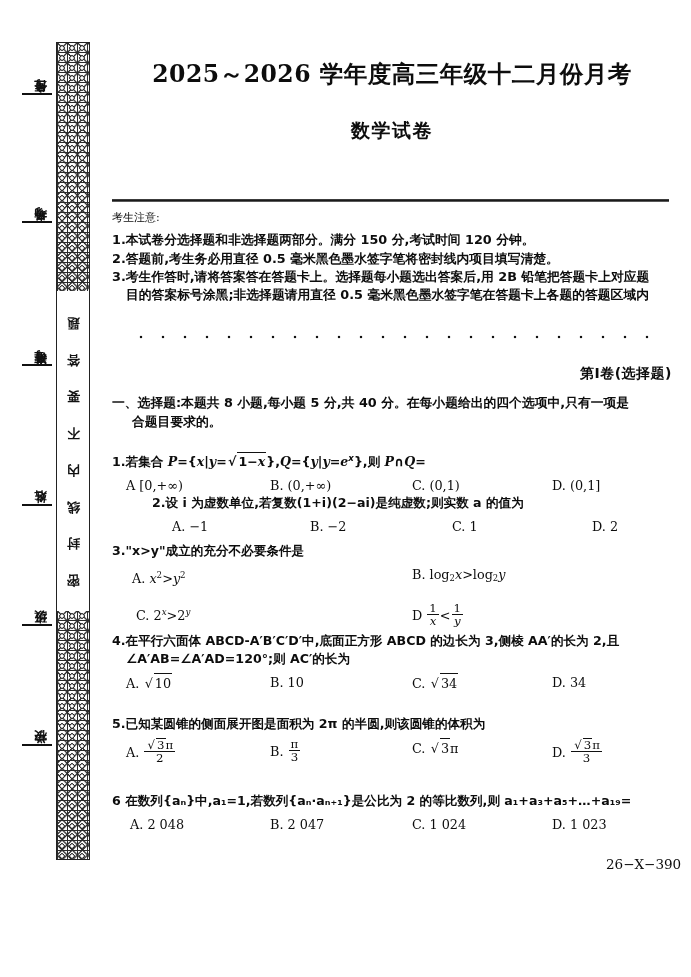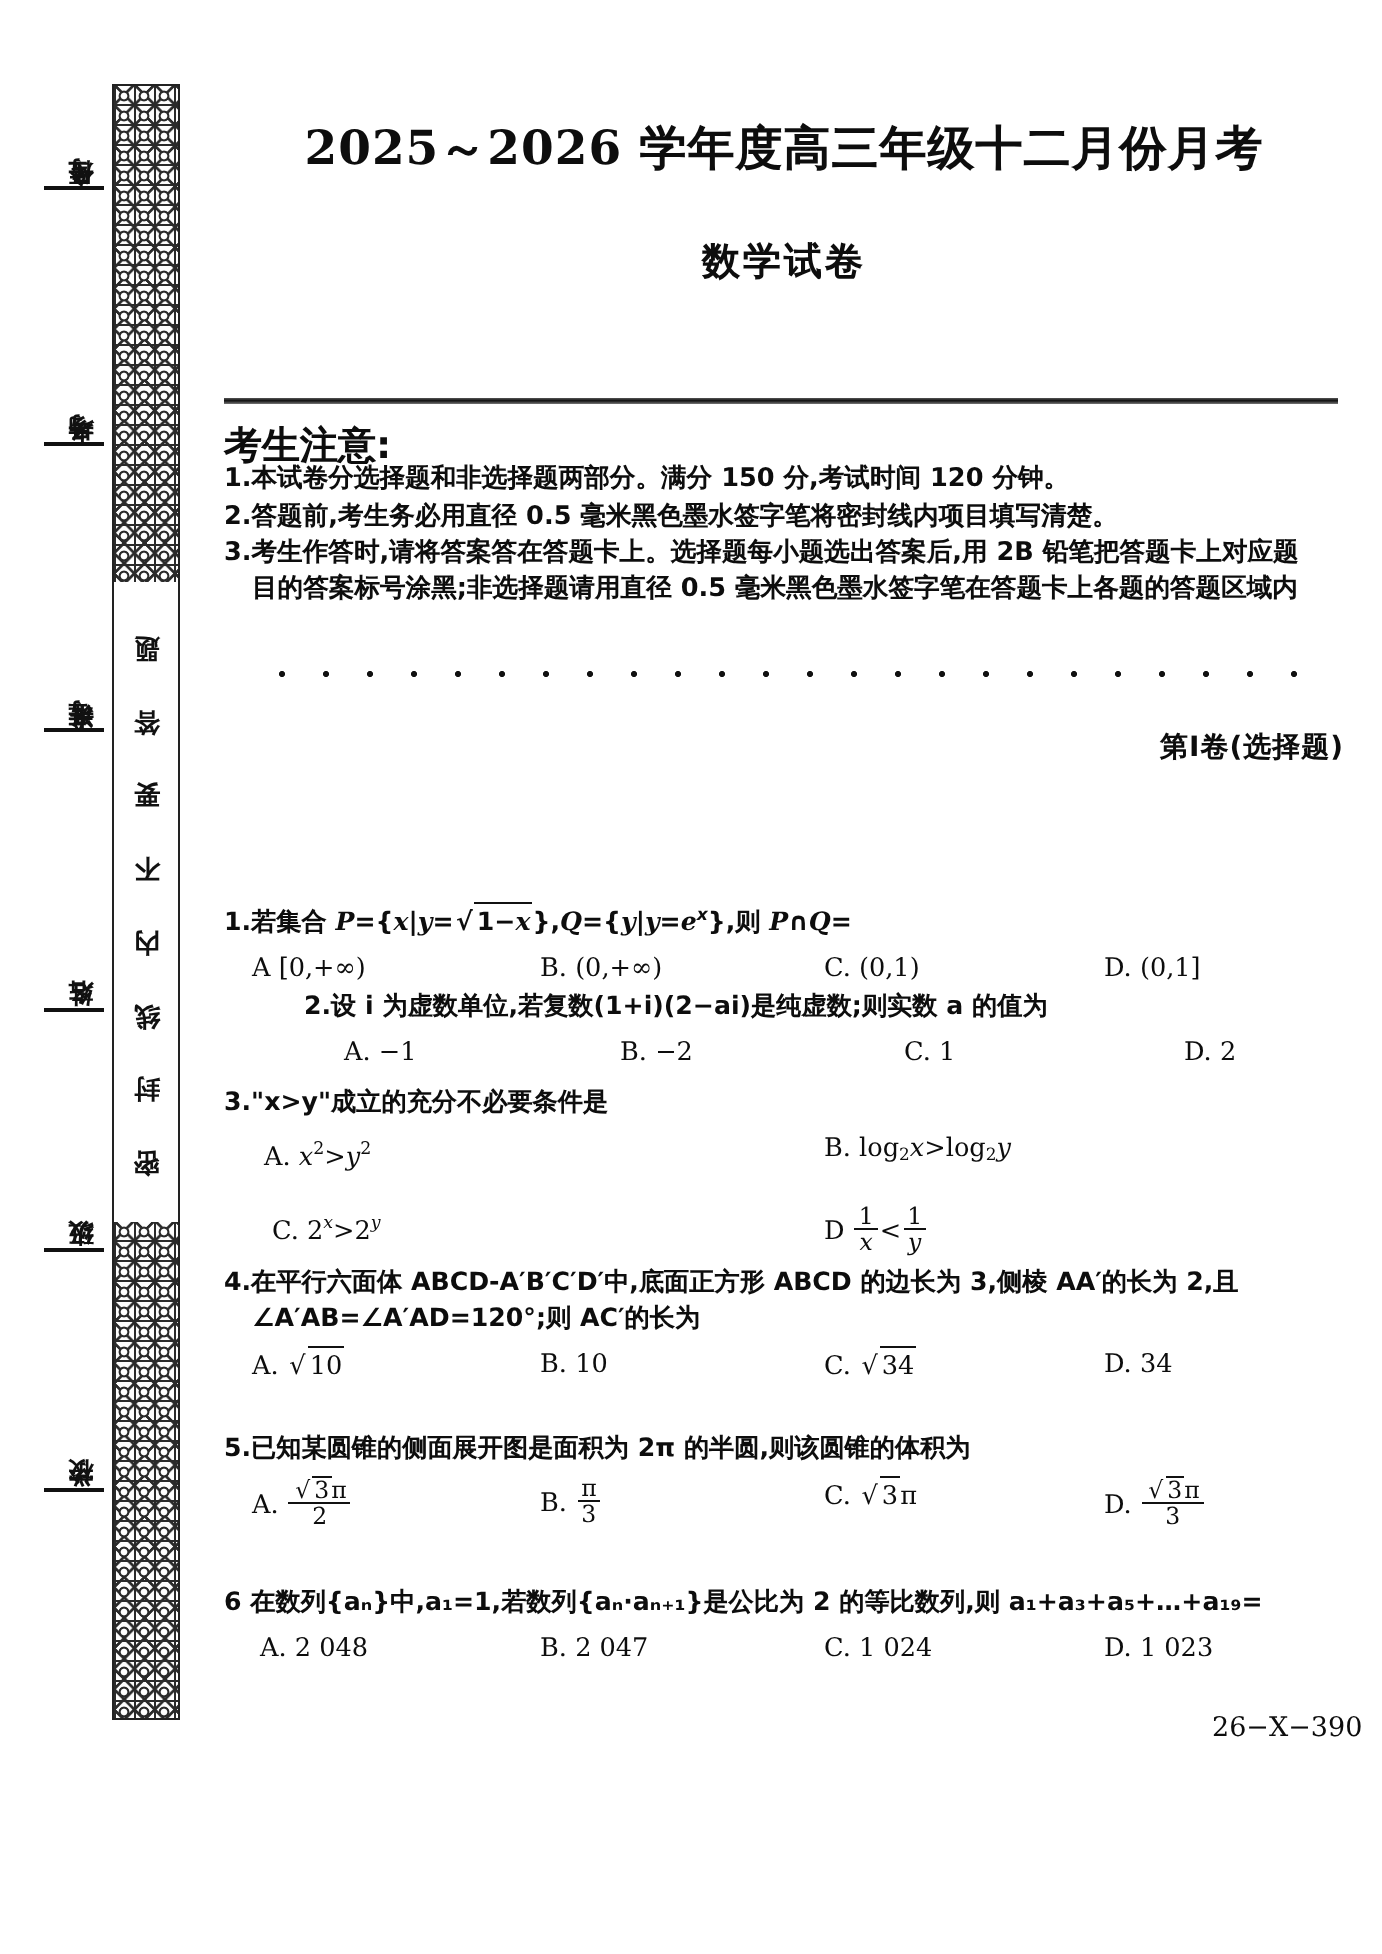--- a/index.html
+++ b/index.html
@@ -85,21 +85,21 @@
     font-family:"DejaVu Sans","Liberation Sans",sans-serif;
   }
 
   .hrule{
     position:absolute;left:0;top:199px;width:557px;height:3px;
     background:linear-gradient(180deg,#555 0%,#111 45%,#777 100%);
   }
 
   .notice-head{
     position:absolute;left:0;top:210px;
-    font-size:19px;font-weight:700;
+    font-size:11px;font-weight:400;
     font-family:"DejaVu Sans","Liberation Sans",sans-serif;
   }
   .notice-list{
     position:absolute;left:0;top:231px;width:573px;
   }
   .notice-item{
     font-size:12.8px;line-height:17.5px;
     font-family:"DejaVu Sans","Liberation Sans",sans-serif;
     font-weight:600;
     white-space:nowrap;
@@ -245,20 +245,24 @@
       <div class="notice-item">
         <span>3.考生作答时,请将答案答在答题卡上。选择题每小题选出答案后,用 2B 铅笔把答题卡上对应题</span>
         <span class="cont">目的答案标号涂黑;非选择题请用直径 0.5 毫米黑色墨水签字笔在答题卡上各题的答题区域内</span>
       </div>
     </div>
 
     <div class="dotsep"></div>
 
     <div class="part-title">第Ⅰ卷(选择题)</div>
 
+    <div class="section-intro">
+      <span>一、选择题:本题共 8 小题,每小题 5 分,共 40 分。在每小题给出的四个选项中,只有一项是</span>
+      <span class="cont">合题目要求的。</span>
+    </div>
 
     <div class="q" style="top:449px;">
       <div class="q-stem">
         <span>1.若集合 </span><span class="mi">P</span>={<span class="mi">x</span>|<span class="mi">y</span>=<span class="rad">√<span class="bar">1−<span class="mi">x</span></span></span>},<span class="mi">Q</span>={<span class="mi">y</span>|<span class="mi">y</span>=<span class="mi">e</span><span class="sup">x</span>}<span>,则 </span><span class="mi">P</span>∩<span class="mi">Q</span>=
       </div>
       <div class="q-opts">
         <div class="opt o1"><span class="lab">A</span> <span>[0,+∞)</span></div>
         <div class="opt o2"><span class="lab">B.</span> <span>(0,+∞)</span></div>
         <div class="opt o3"><span class="lab">C.</span> <span>(0,1)</span></div>
         <div class="opt o4"><span class="lab">D.</span> <span>(0,1]</span></div>

